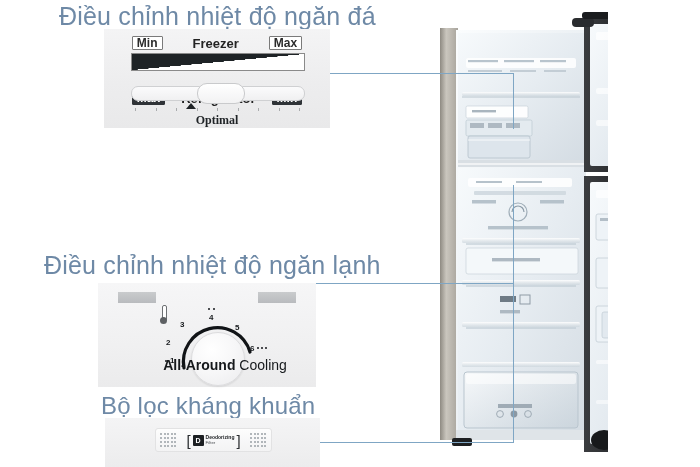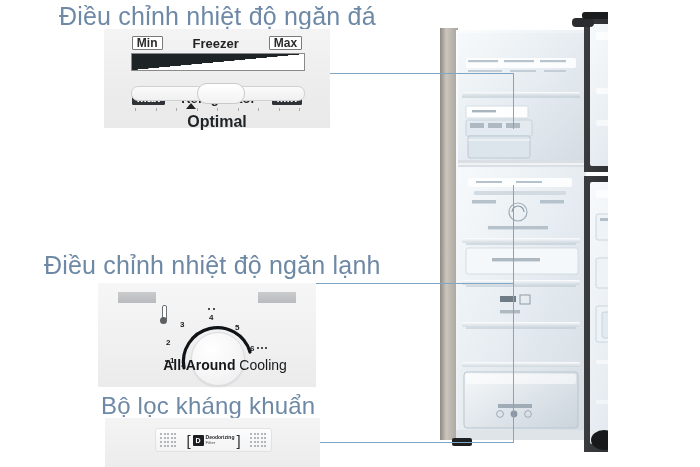--- a/index.html
+++ b/index.html
@@ -68,21 +68,21 @@
     background:linear-gradient(180deg,#ffffff,#f2f2f3);
   }
   #pf-ticks{position:absolute;left:27px;top:76px;width:172px;height:9px;}
   .pf-tick{position:absolute;top:3px;width:1px;height:3px;background:#a9abad;}
   #pf-arrow{
     position:absolute;left:82px;top:74px;width:0;height:0;
     border-left:5px solid transparent;border-right:5px solid transparent;
     border-bottom:6px solid #1f2326;
   }
   #pf-optimal{position:absolute;left:0;top:84px;width:226px;text-align:center;
-    font-size:16px;font-weight:700;color:#1f2326;}
+    font-size:12px;font-weight:700;color:#1f2326;font-family:Liberation Serif, serif;}
 
   
   #panel-cooling{left:98px;top:283px;width:218px;height:104px;
     background:linear-gradient(180deg,#f6f6f7 0%,#f0f0f1 60%,#ebebec 100%);}
   .vent{position:absolute;top:9px;height:11px;width:38px;
     background:linear-gradient(180deg,#c9cbcd,#b9bbbe);}
   #vent-left{left:20px;}
   #vent-right{left:160px;}
 
   #thermo{position:absolute;left:62px;top:22px;width:7px;height:21px;}

